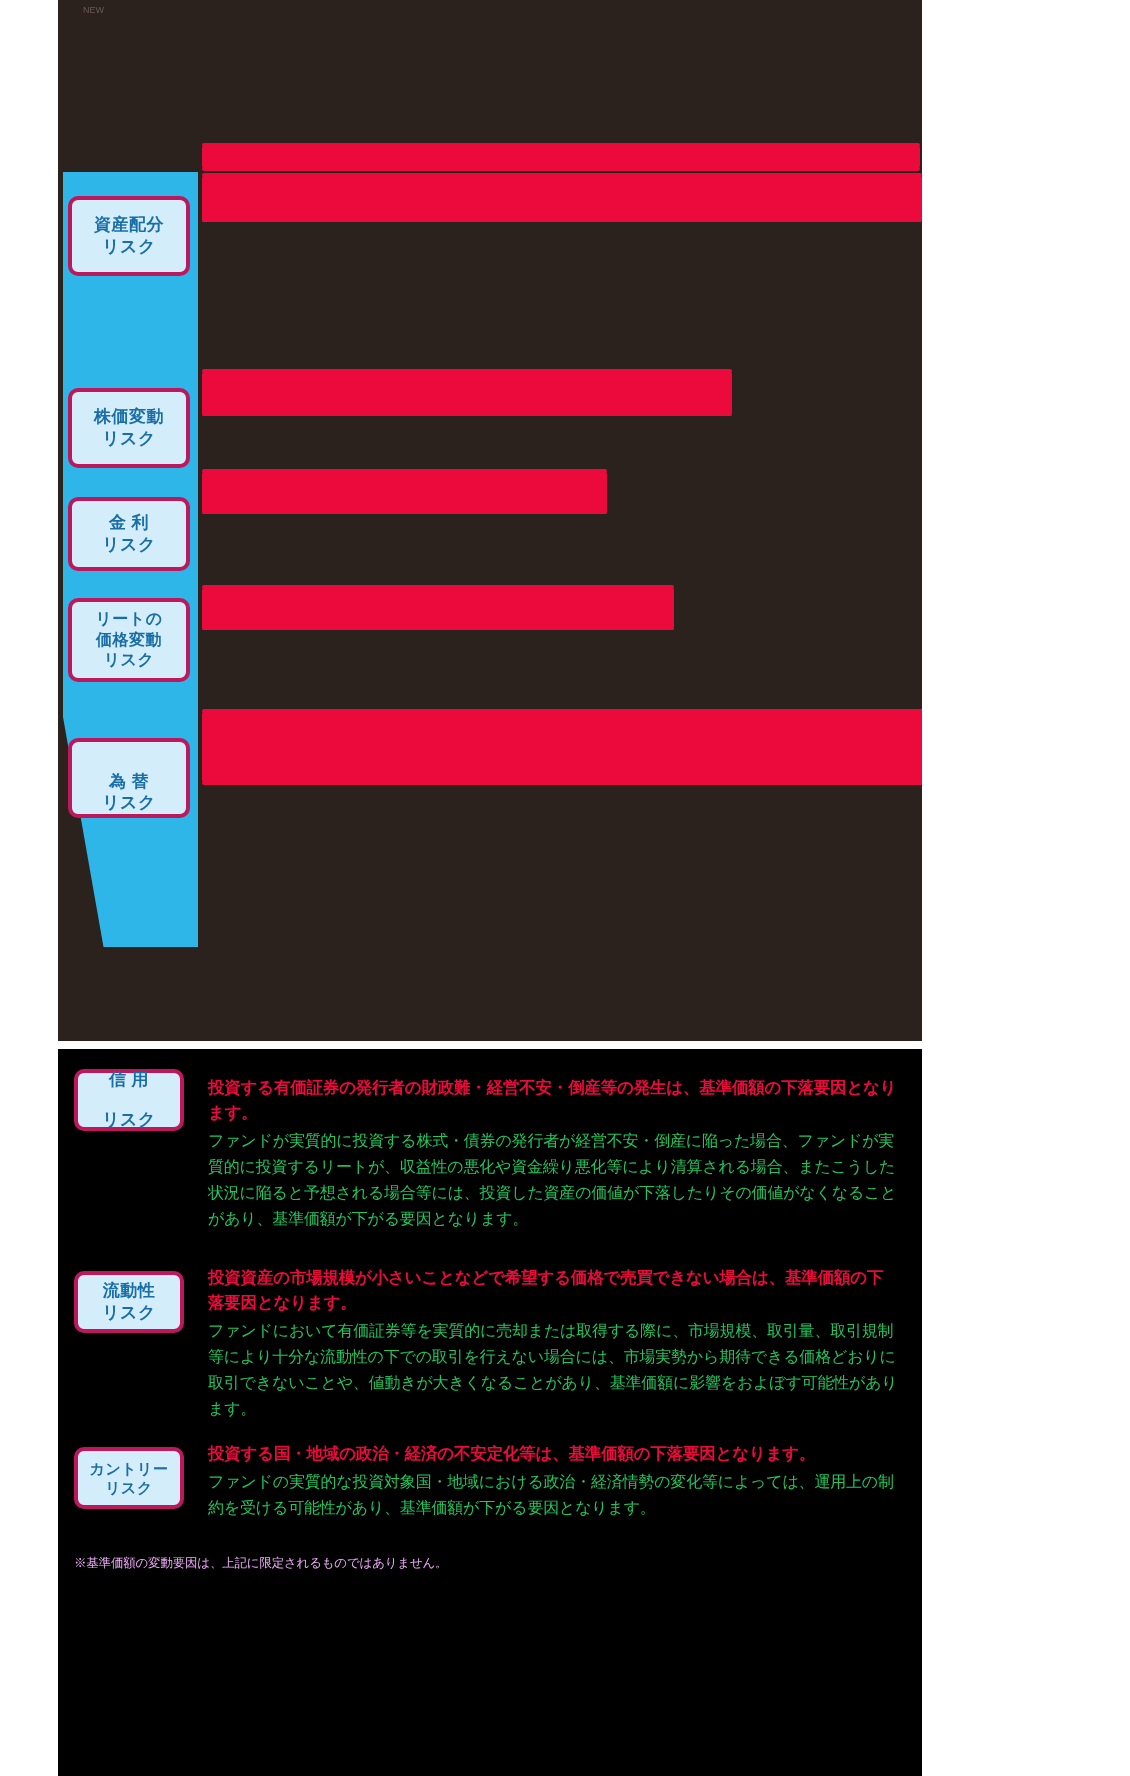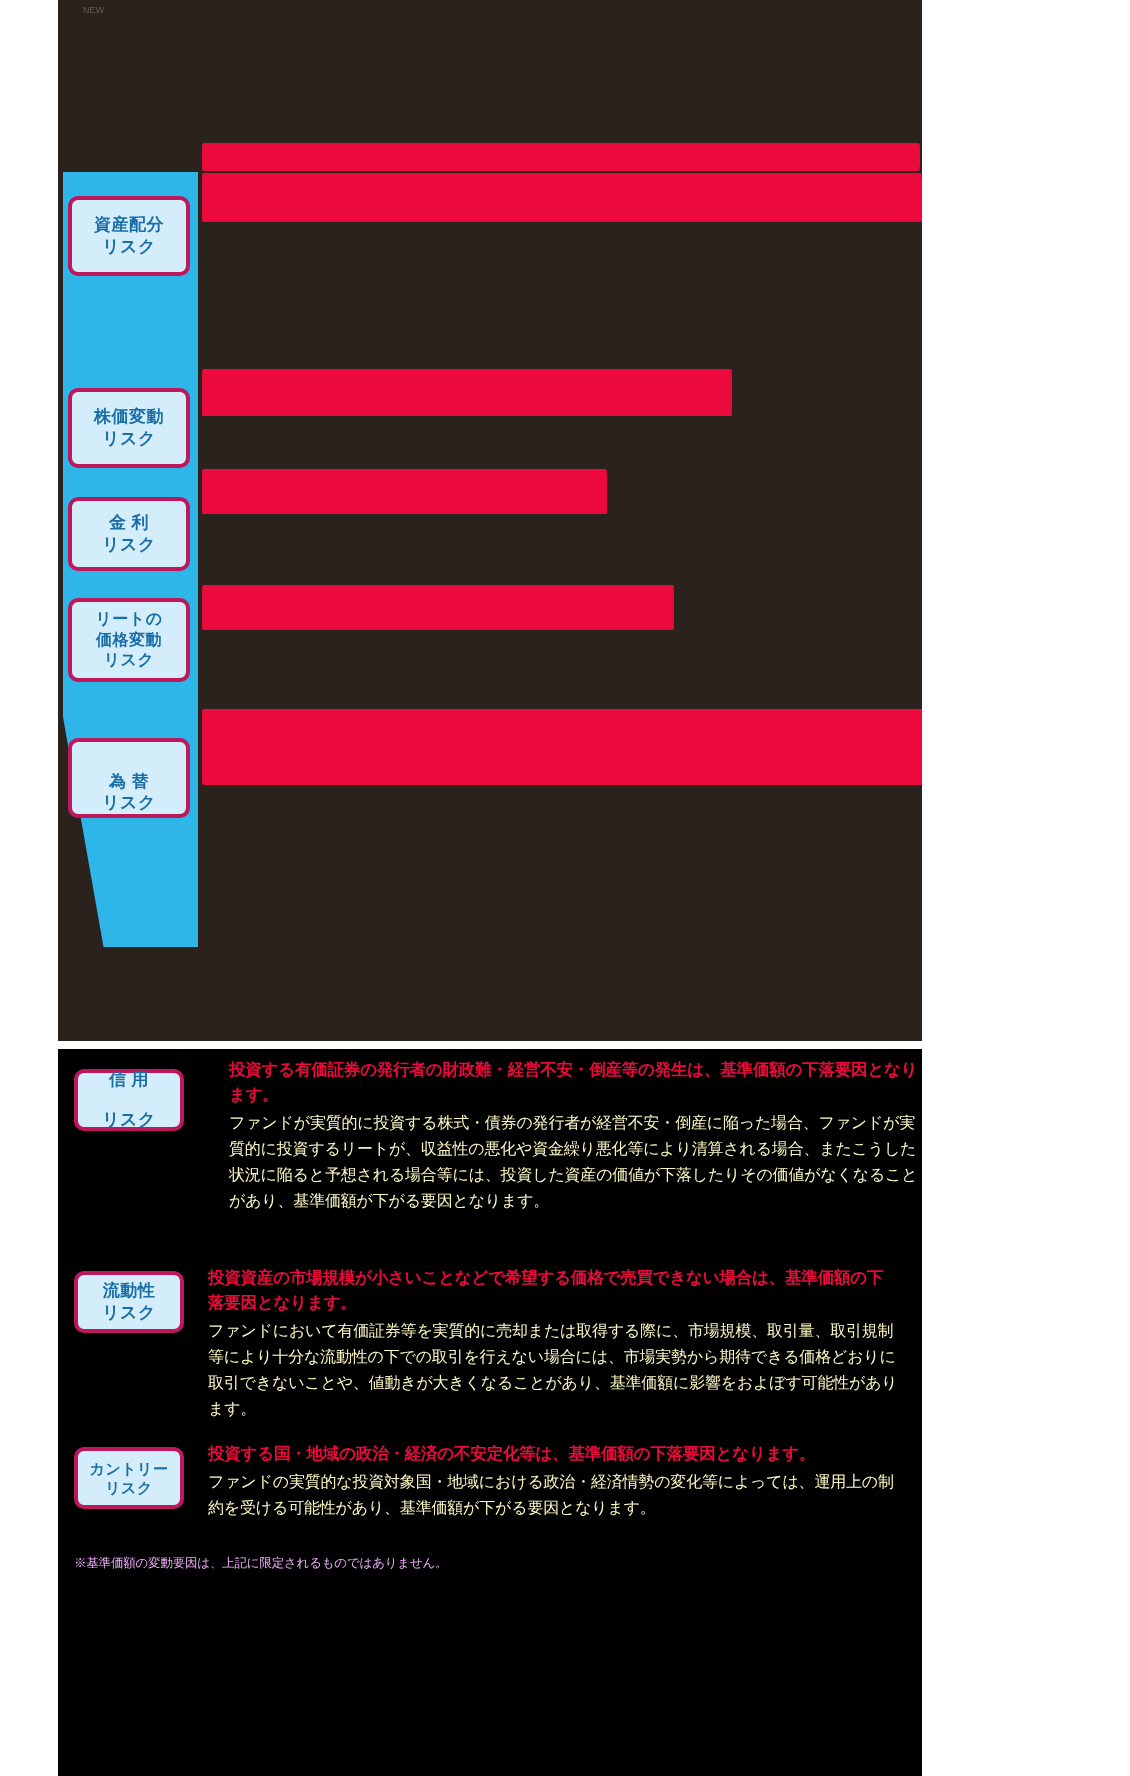--- a/index.html
+++ b/index.html
@@ -120,27 +120,27 @@
   }
   .blk .lead {
     color: #ec0a3c;
     font-weight: bold;
     font-size: 16.5px;
     line-height: 1.5;
     margin: 0 0 3px 0;
     letter-spacing: -0.2px;
   }
   .blk .body {
-    color: #fef9c3;
+    color: #22c55e;
     font-size: 16px;
     line-height: 1.63;
     margin: 0;
     letter-spacing: -0.2px;
   }
-  .blk-1 { top: 8px; margin-left: 21px; }
+  .blk-1 { top: 26px; }
   .blk-2 { top: 216px; }
   .blk-3 { top: 392px; }
 
   .footnote {
     position: absolute;
     left: 16px;
     top: 506px;
     color: #f0abfc;
     font-size: 12.5px;
     letter-spacing: -0.2px;

